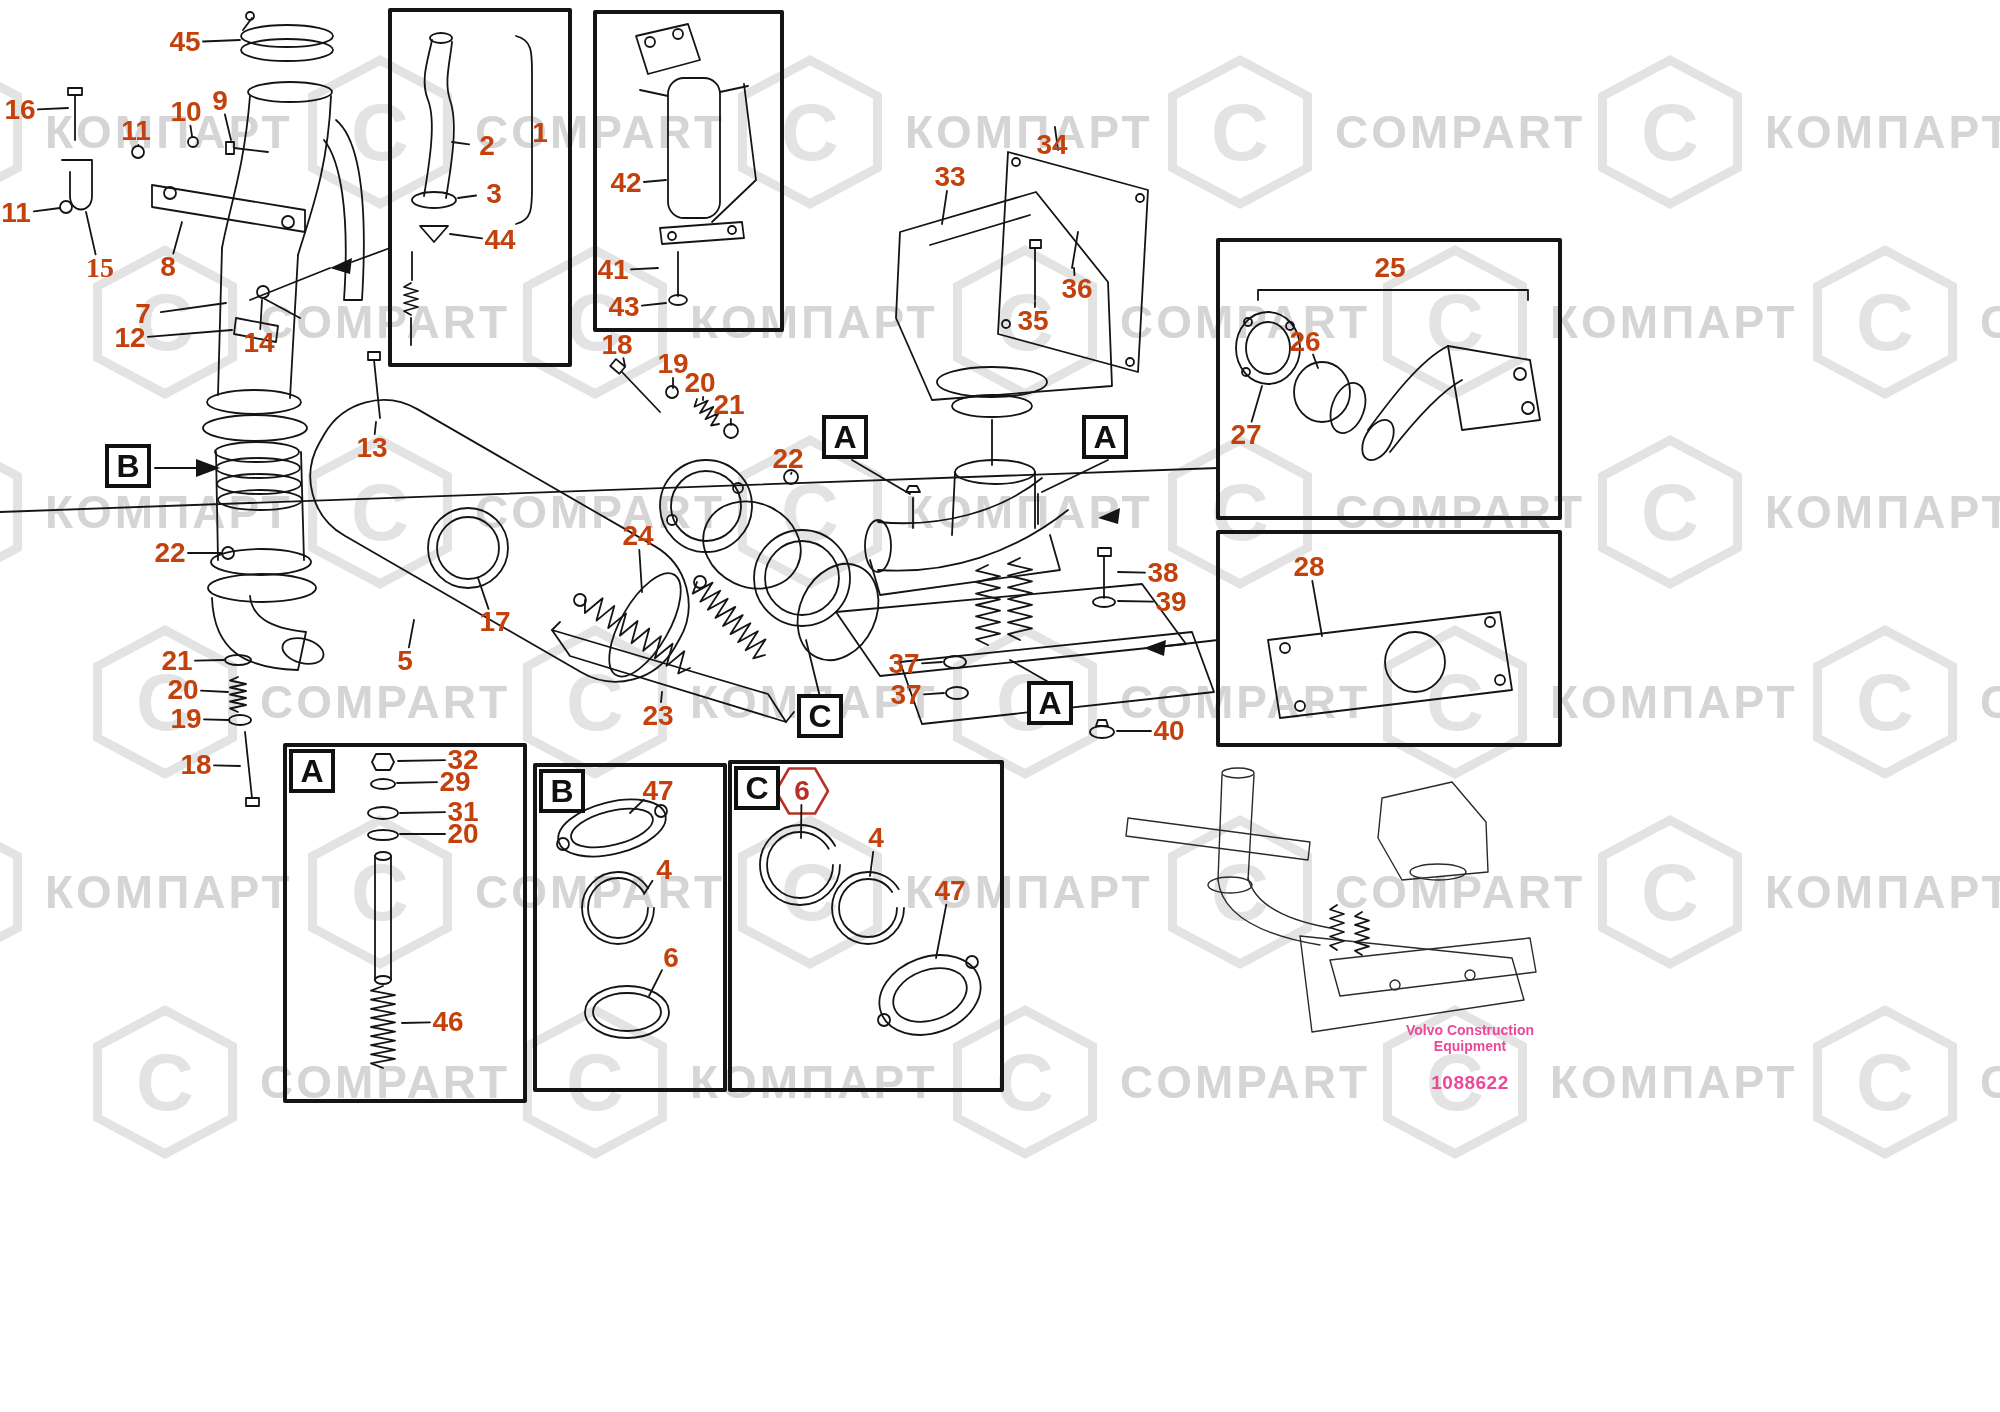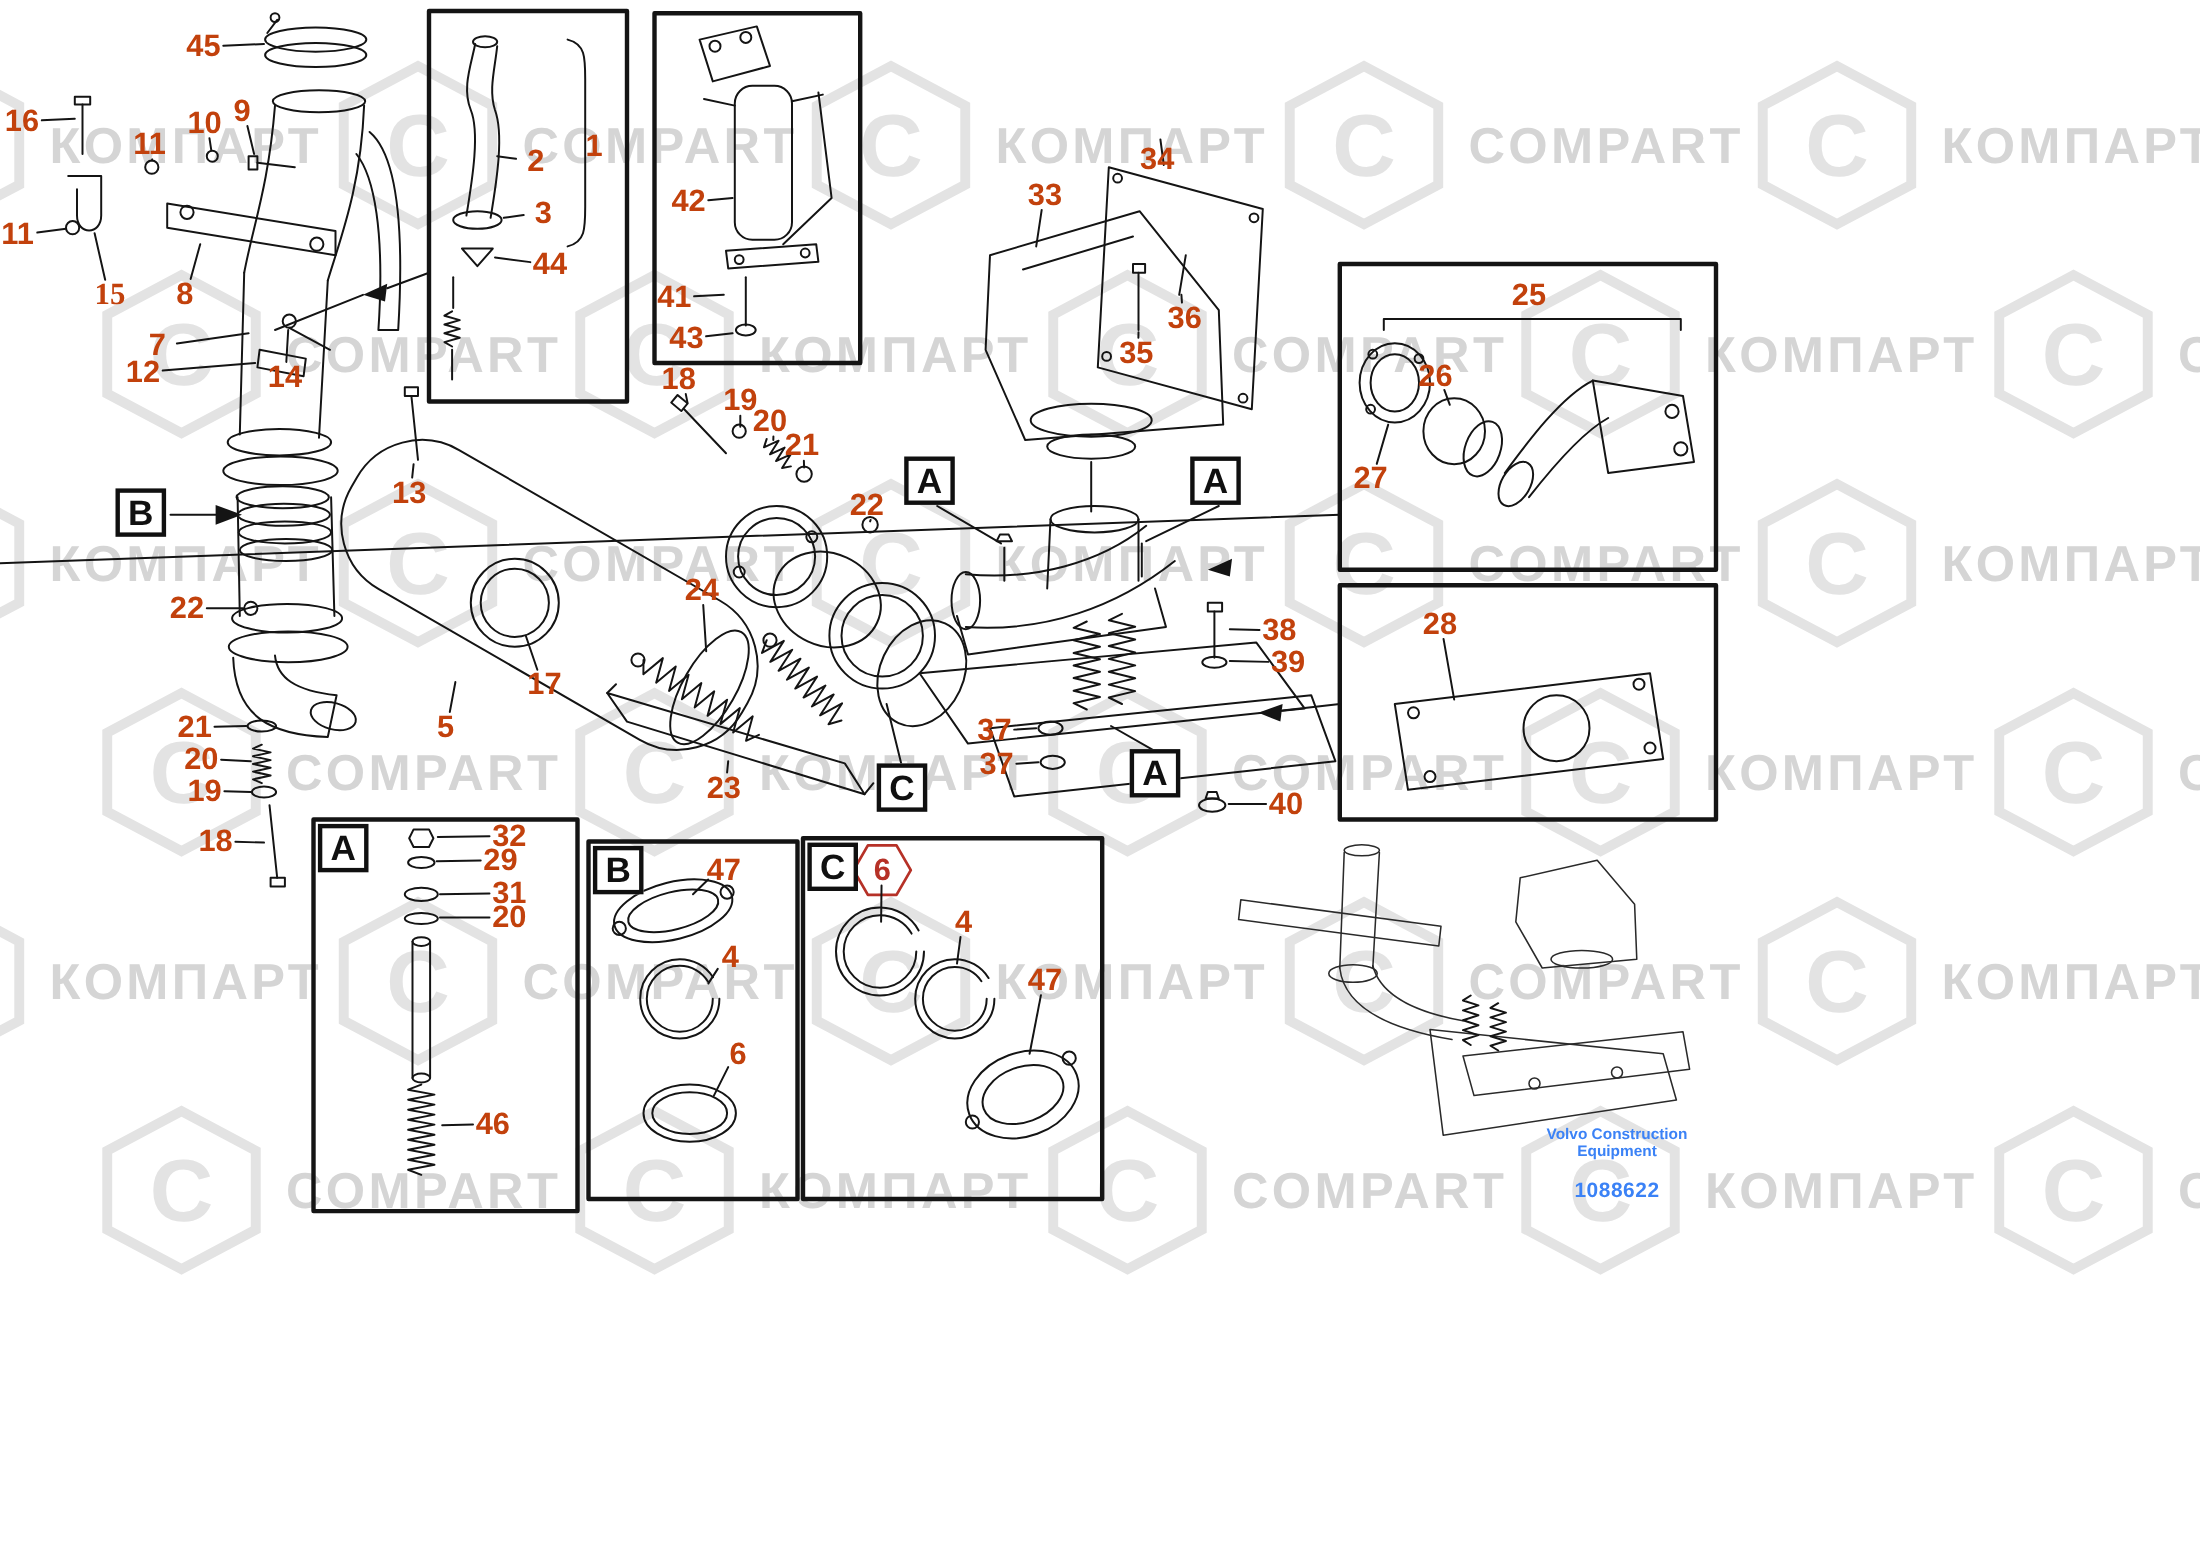--- a/index.html
+++ b/index.html
@@ -30,21 +30,21 @@
     width: 46px; height: 44px;
     border: 4px solid #101010;
     background: #ffffff;
     display:flex; align-items:center; justify-content:center;
     font-size: 32px; font-weight: bold; color:#101010;
     line-height:1;
   }
   .footer {
     position:absolute; z-index:2;
     left:1380px; top:1022px; width:180px;
-    text-align:center; color:#3b82f6;
+    text-align:center; color:#ec4899;
   }
   .footer .brand { font-size:14px; font-weight:bold; line-height:1.15; }
   .footer .partno { font-size:19px; font-weight:bold; margin-top:18px; letter-spacing:0.5px; }
   
   #artwork * { stroke:#141414; fill:none; stroke-width:1.8; stroke-linejoin:round; stroke-linecap:round; }
   #artwork .thick * , #artwork rect.box { stroke-width:4; }
   #artwork .fill { fill:#141414; stroke:none; }
   #artwork .thin * { stroke-width:1.4; stroke:#2a2a2a; }
   #artwork .red { stroke: var(--hl, #b63127); stroke-width:2.5; }
 </style>

